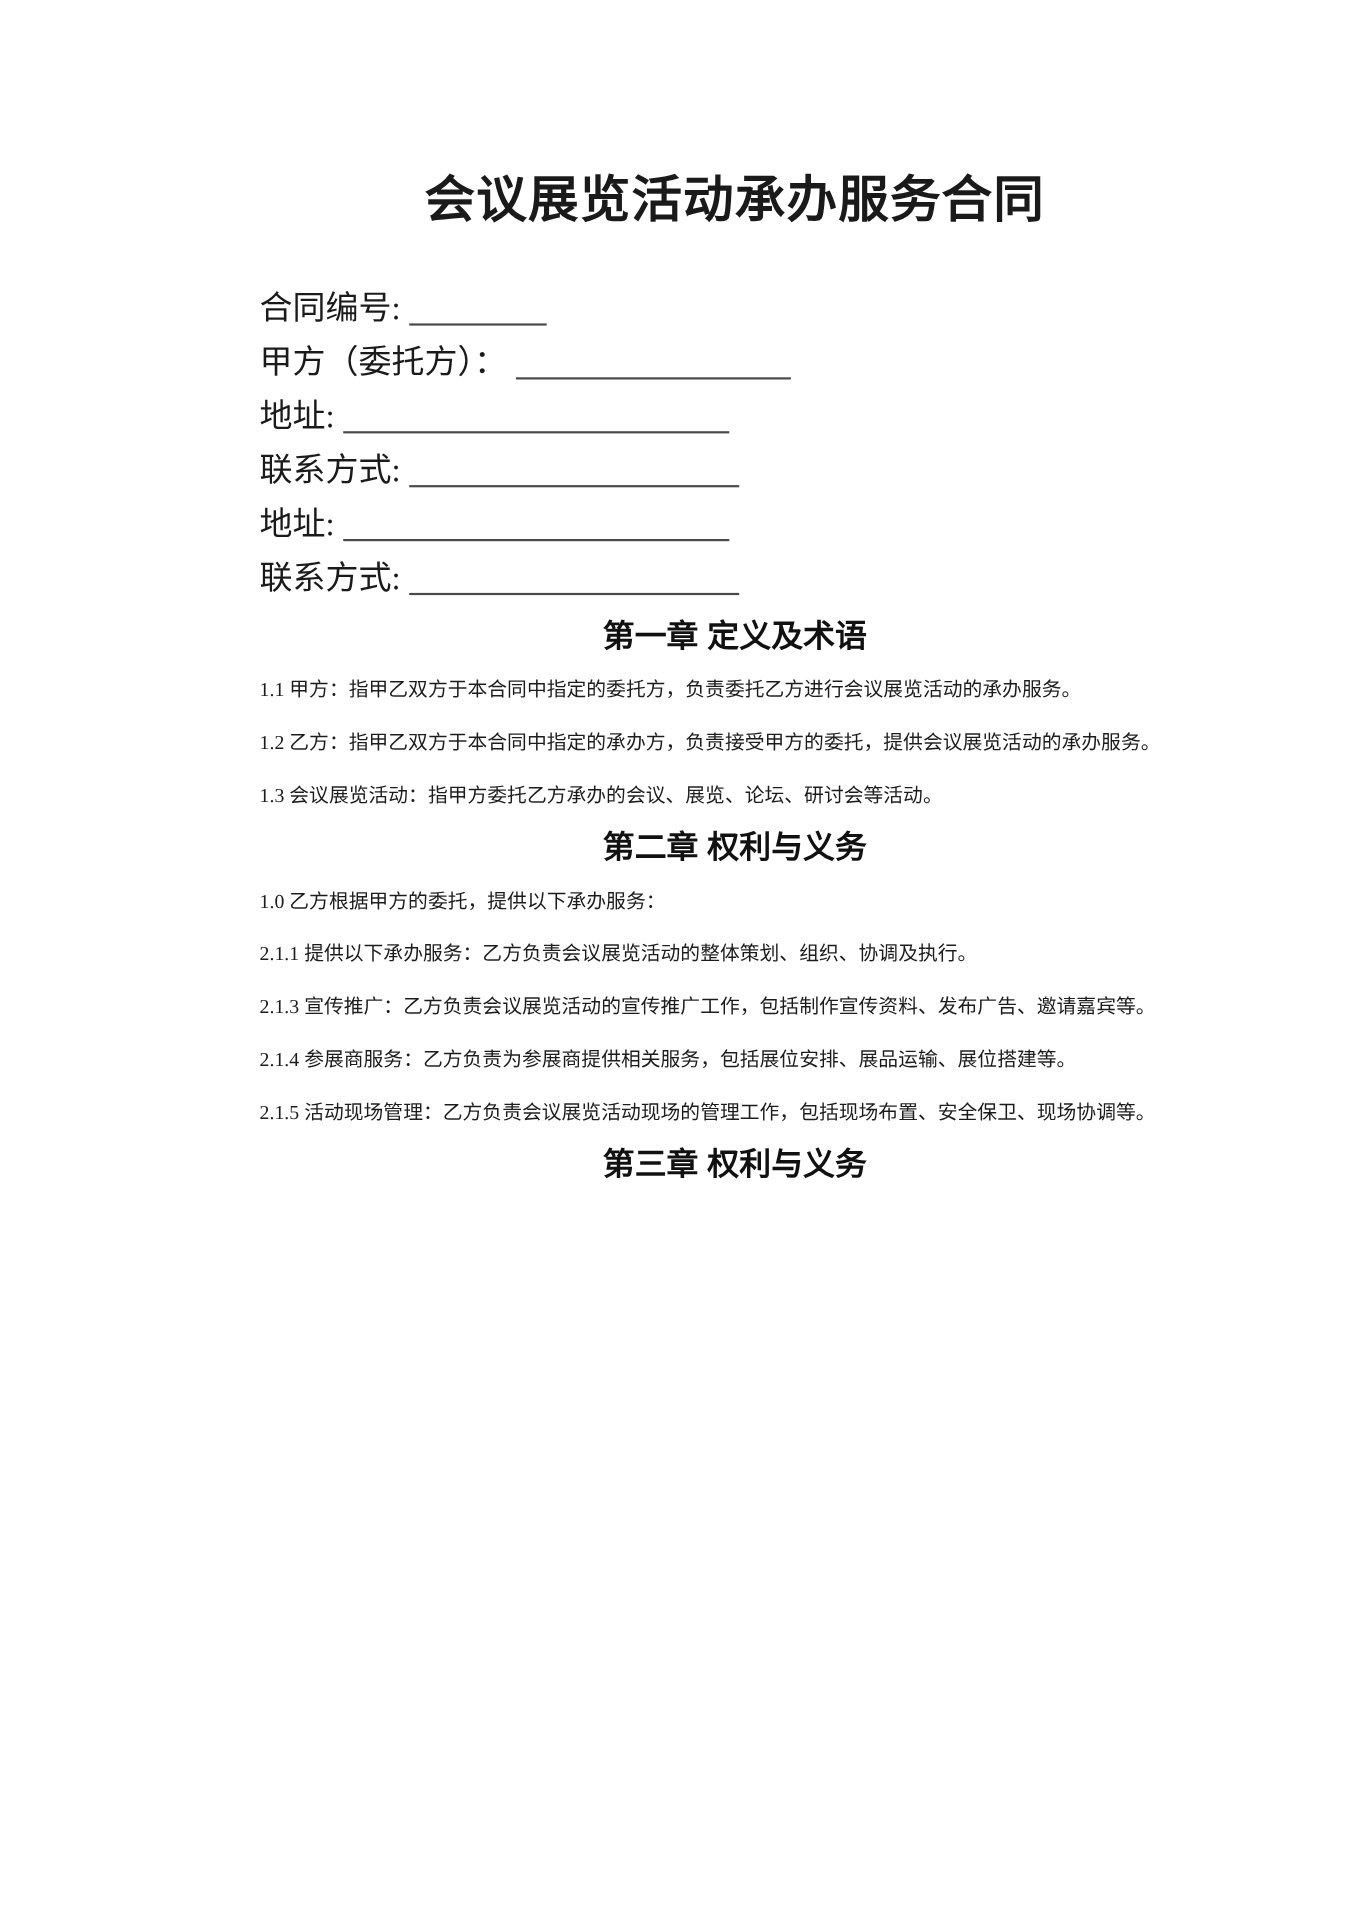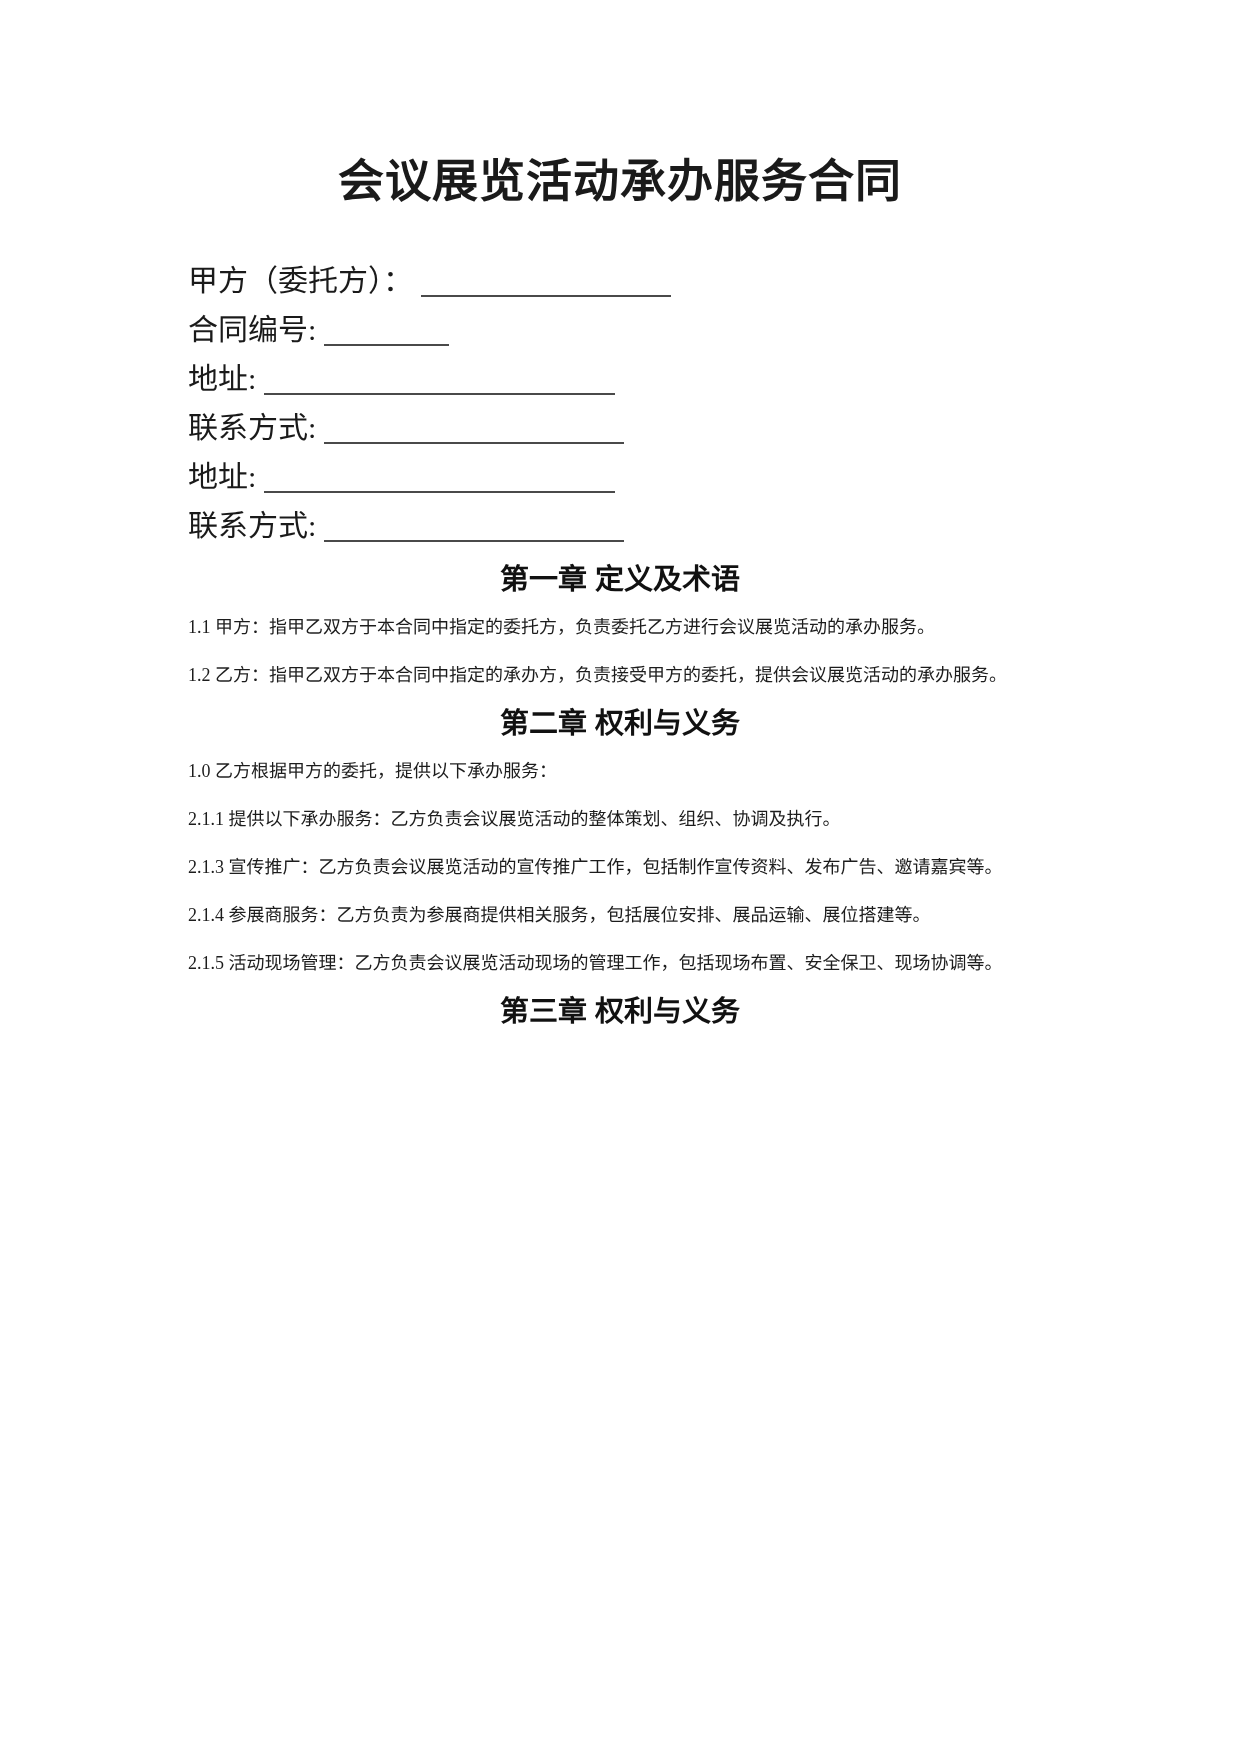--- a/index.html
+++ b/index.html
@@ -6,20 +6,21 @@
   .page {
     position: relative;
     width: 1240px;
     height: 1753px;
     margin: 0 auto;
     background: #ffffff;
     color: #1a1a1a;
     font-family: "Liberation Serif", "DejaVu Serif", serif;
     overflow: hidden;
     box-sizing: border-box;
+    padding-left: 48px;
   }
   .content {
     margin-left: 188px;
     width: 864px;
   }
   .doc-title {
     margin: 157px 0 0 0;
     font-size: 46px;
     line-height: 50px;
     font-weight: 700;
@@ -71,44 +72,45 @@
 </head>
 <body>
 
 <div class="page">
   <div class="content">
 
     <h1 class="doc-title">会议展览活动承办服务合同</h1>
 
     <div class="fields">
       <div class="field-row">
-        <span>甲方（委托方）：</span><span class="blank blank-party"></span>
+        <span>合同编号:</span><span class="blank blank-contract"></span>
       </div>
       <div class="field-row">
-        <span>合同编号:</span><span class="blank blank-contract"></span>
+        <span>甲方（委托方）：</span><span class="blank blank-party"></span>
       </div>
       <div class="field-row">
         <span>地址:</span><span class="blank blank-address"></span>
       </div>
       <div class="field-row">
         <span>联系方式:</span><span class="blank blank-contact"></span>
       </div>
       <div class="field-row">
         <span>地址:</span><span class="blank blank-address"></span>
       </div>
       <div class="field-row">
         <span>联系方式:</span><span class="blank blank-contact"></span>
       </div>
     </div>
 
     <div class="body-text">
 
       <h2 class="chapter-heading">第一章 定义及术语</h2>
       <p class="clause">1.1 甲方：指甲乙双方于本合同中指定的委托方，负责委托乙方进行会议展览活动的承办服务。</p>
       <p class="clause">1.2 乙方：指甲乙双方于本合同中指定的承办方，负责接受甲方的委托，提供会议展览活动的承办服务。</p>
+      <p class="clause">1.3 会议展览活动：指甲方委托乙方承办的会议、展览、论坛、研讨会等活动。</p>
 
       <h2 class="chapter-heading">第二章 权利与义务</h2>
       <p class="clause">1.0 乙方根据甲方的委托，提供以下承办服务：</p>
       <p class="clause">2.1.1 提供以下承办服务：乙方负责会议展览活动的整体策划、组织、协调及执行。</p>
       <p class="clause">2.1.3 宣传推广：乙方负责会议展览活动的宣传推广工作，包括制作宣传资料、发布广告、邀请嘉宾等。</p>
       <p class="clause">2.1.4 参展商服务：乙方负责为参展商提供相关服务，包括展位安排、展品运输、展位搭建等。</p>
       <p class="clause">2.1.5 活动现场管理：乙方负责会议展览活动现场的管理工作，包括现场布置、安全保卫、现场协调等。</p>
 
       <h2 class="chapter-heading">第三章 权利与义务</h2>
 

